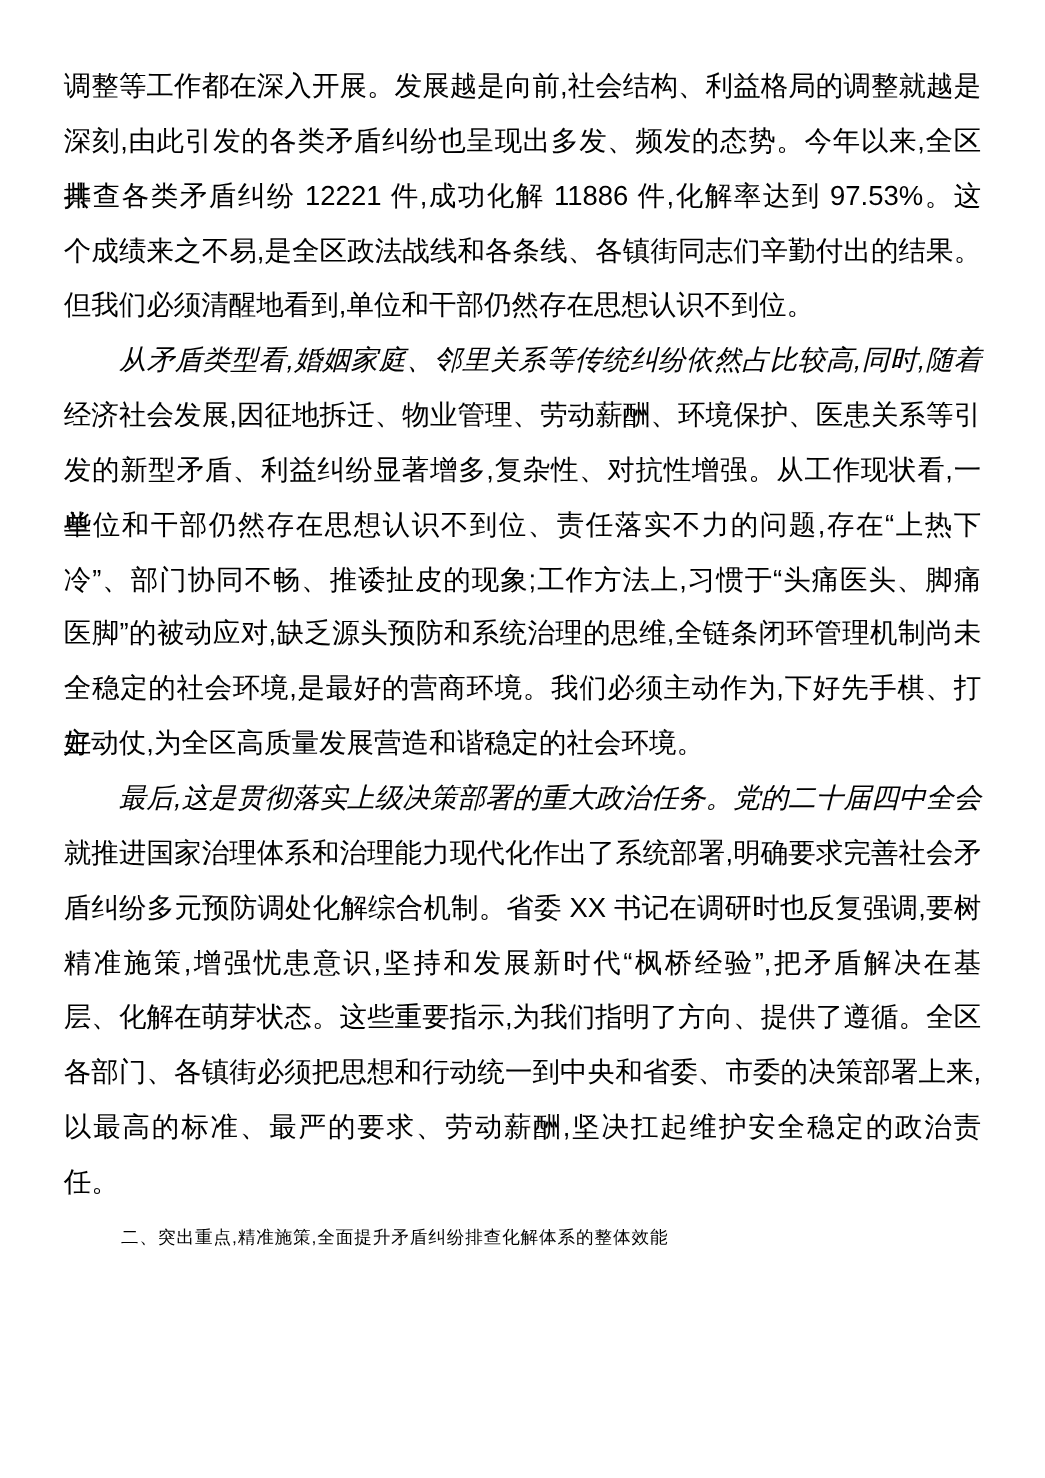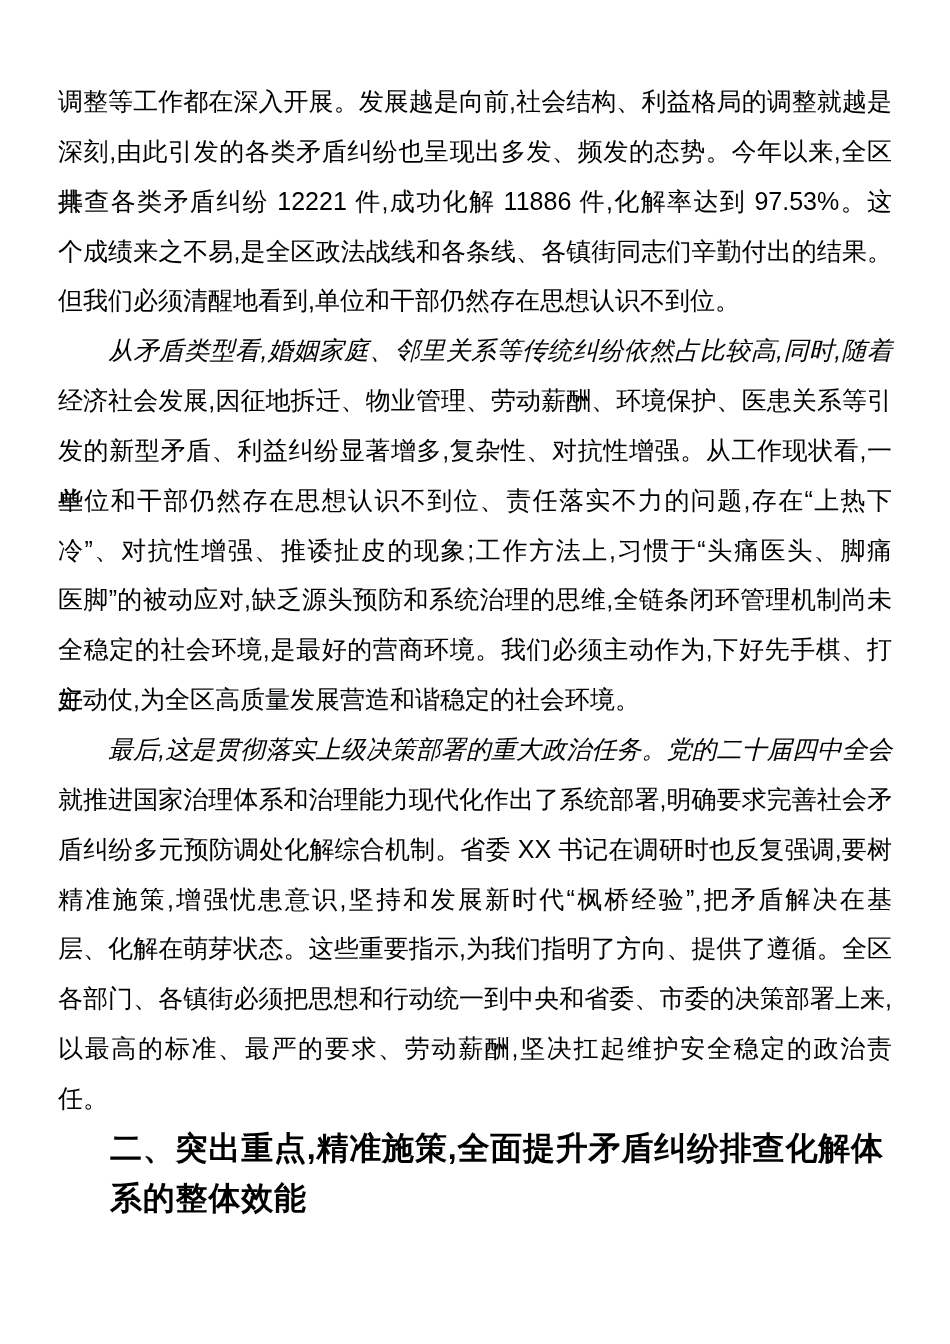--- a/index.html
+++ b/index.html
@@ -11,21 +11,21 @@
       width: 950px;
       height: 1344px;
       position: relative;
       overflow: hidden;
       font-family: "Liberation Sans", "DejaVu Sans", sans-serif;
       color: #000000;
     }
     .page {
       position: absolute;
       left: 58px;
-      top: 77px;
+      top: 54px;
       width: 834px;
     }
     .paragraph {
       margin: 0;
       padding: 0;
     }
     .line {
       display: block;
       height: 49.85px;
       line-height: 49.85px;
@@ -38,47 +38,47 @@
       padding-left: 50px;
       font-style: italic;
     }
     .line.last {
       text-align-last: left;
     }
     .heading {
       display: block;
       height: 49.85px;
       line-height: 49.85px;
-      font-size: 32px;
+      font-size: 16px;
       padding-left: 52px;
       letter-spacing: 0.8px;
       text-align: left;
       margin: 0;
-      font-weight: bold;
+      font-weight: normal;
     }
   </style>
 </head>
 <body>
 
 <div class="page">
 
   <p class="paragraph">
     <span class="line">调整等工作都在深入开展。发展越是向前,社会结构、利益格局的调整就越是</span>
     <span class="line">深刻,由此引发的各类矛盾纠纷也呈现出多发、频发的态势。今年以来,全区共</span>
     <span class="line">排查各类矛盾纠纷 12221 件,成功化解 11886 件,化解率达到 97.53%。这</span>
     <span class="line">个成绩来之不易,是全区政法战线和各条线、各镇街同志们辛勤付出的结果。</span>
     <span class="line last">但我们必须清醒地看到,单位和干部仍然存在思想认识不到位。</span>
   </p>
 
   <p class="paragraph">
     <span class="line indent">从矛盾类型看,婚姻家庭、邻里关系等传统纠纷依然占比较高,同时,随着</span>
     <span class="line">经济社会发展,因征地拆迁、物业管理、劳动薪酬、环境保护、医患关系等引</span>
     <span class="line">发的新型矛盾、利益纠纷显著增多,复杂性、对抗性增强。从工作现状看,一些</span>
     <span class="line">单位和干部仍然存在思想认识不到位、责任落实不力的问题,存在“上热下</span>
-    <span class="line">冷”、对抗性增强、推诿扯皮的现象;工作方法上,习惯于“头痛医头、脚痛</span>
+    <span class="line">冷”、部门协同不畅、推诿扯皮的现象;工作方法上,习惯于“头痛医头、脚痛</span>
     <span class="line">医脚”的被动应对,缺乏源头预防和系统治理的思维,全链条闭环管理机制尚未</span>
     <span class="line">全稳定的社会环境,是最好的营商环境。我们必须主动作为,下好先手棋、打好</span>
     <span class="line last">主动仗,为全区高质量发展营造和谐稳定的社会环境。</span>
   </p>
 
   <p class="paragraph">
     <span class="line indent">最后,这是贯彻落实上级决策部署的重大政治任务。党的二十届四中全会</span>
     <span class="line">就推进国家治理体系和治理能力现代化作出了系统部署,明确要求完善社会矛</span>
     <span class="line">盾纠纷多元预防调处化解综合机制。省委 XX 书记在调研时也反复强调,要树</span>
     <span class="line">精准施策,增强忧患意识,坚持和发展新时代“枫桥经验”,把矛盾解决在基</span>

